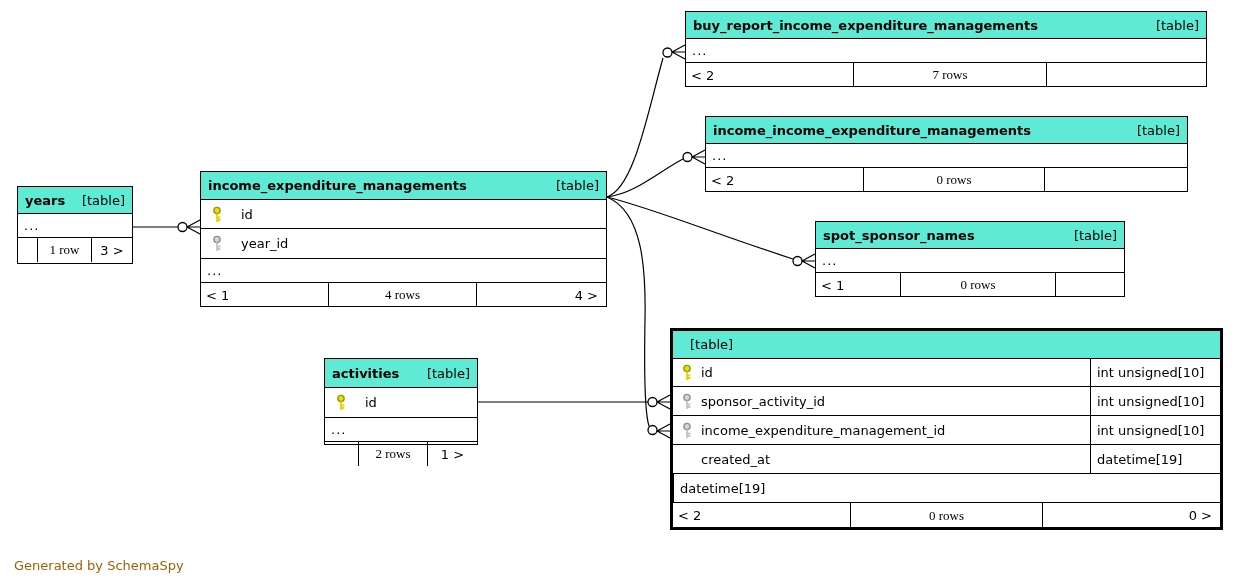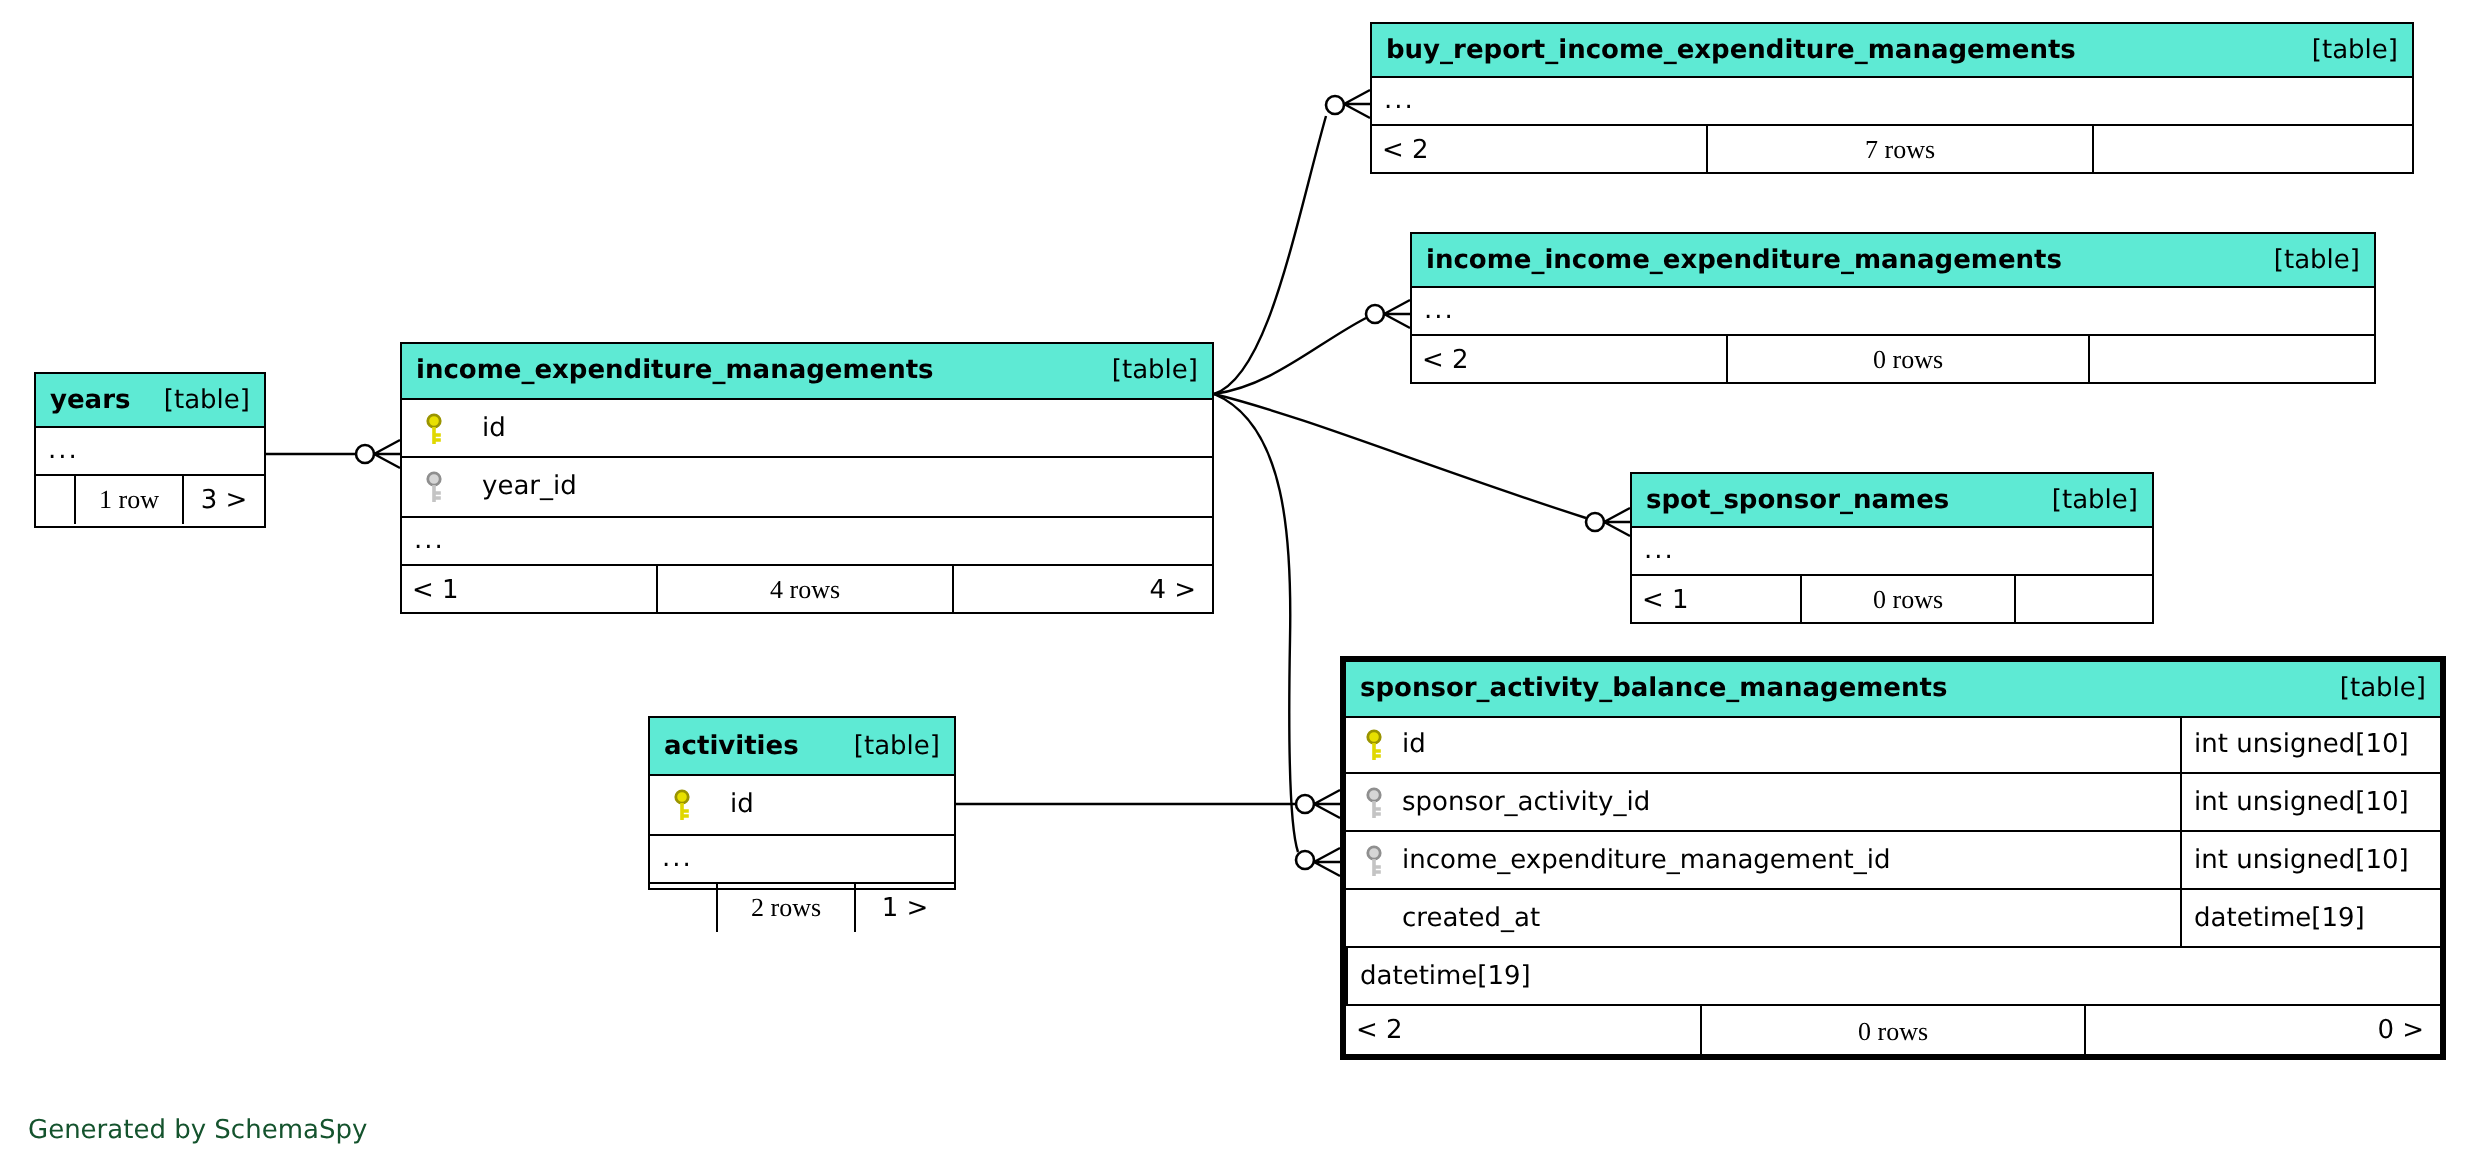--- a/index.html
+++ b/index.html
@@ -24,21 +24,21 @@
   .keyspacer { width:28px; flex:0 0 auto; }
   .colname { white-space:nowrap; }
   .typecell { width:130px; flex:0 0 auto; border-left:1px solid #000; display:flex; align-items:center; padding-left:6px; box-sizing:border-box; white-space:nowrap; }
   .ell { height:24px; display:flex; align-items:center; padding-left:6px; border-bottom:1px solid #000; box-sizing:border-box; letter-spacing:1px; }
   .ftr { display:flex; align-items:stretch; height:24px; }
   .fc { display:flex; align-items:center; box-sizing:border-box; white-space:nowrap; }
   .fc.left  { padding-left:5px; border-right:1px solid #000; }
   .fc.mid   { flex:1; justify-content:center;font-family:Liberation Serif, serif; }
   .fc.right { border-left:1px solid #000; justify-content:center; }
   .fc.right.ralign { justify-content:flex-end; padding-right:8px; }
-  #credit { position:absolute; left:14px; top:558px; font-size:13px; color:#14532d; z-index:2; }
+  #credit { position:absolute; left:14px; top:558px; font-size:13px; color:#a16207; z-index:2; }
   svg.keysvg { display:block; }
 </style>
 </head>
 <body>
 
 <div id="canvas">
 
   <svg id="wires" viewBox="0 0 1239 587">
     <g stroke="#000" stroke-width="1.2" fill="none">
 
@@ -147,21 +147,21 @@
       <span class="ttag">[table]</span>
     </div>
     <div class="ell">...</div>
     <div class="ftr">
       <span class="fc left" style="width:158px">&lt; 2</span>
       <span class="fc mid">0 rows</span>
       <span class="fc right" style="width:143px"></span>
     </div>
   </div>
 
-  <div class="tbl" style="left:815px; top:236px; width:262px; height:76px;">
+  <div class="tbl" style="left:815px; top:221px; width:310px; height:76px;">
     <div class="hdr">
       <span class="tname">spot_sponsor_names</span>
       <span class="ttag">[table]</span>
     </div>
     <div class="ell">...</div>
     <div class="ftr">
       <span class="fc left" style="width:85px">&lt; 1</span>
       <span class="fc mid">0 rows</span>
       <span class="fc right" style="width:69px"></span>
     </div>
@@ -186,21 +186,20 @@
     <div class="ell">...</div>
     <div class="ftr">
       <span class="fc left" style="width:34px"></span>
       <span class="fc mid">2 rows</span>
       <span class="fc right" style="width:50px">1 &gt;</span>
     </div>
   </div>
 
   <div class="tbl focal" style="left:670px; top:328px; width:553px; height:202px;">
     <div class="hdr" style="height:28px">
-      <span class="tname">sponsor_activity_balance_managements</span>
       <span class="ttag">[table]</span>
     </div>
     <div class="row" style="height:28px">
       <div class="namecell">
         <span class="keyicon">
           <svg class="keysvg" width="12" height="17" viewBox="0 0 12 17">
               <circle cx="6" cy="4.5" r="3.1" fill="#e8e000" stroke="#9a9400" stroke-width="1.4"></circle>
               <path d="M6,7.5 V16 M6,11.5 H9.4 M6,14 H9.4" stroke="#e0d800" stroke-width="1.8" fill="none"></path>
             </svg>
         </span>

